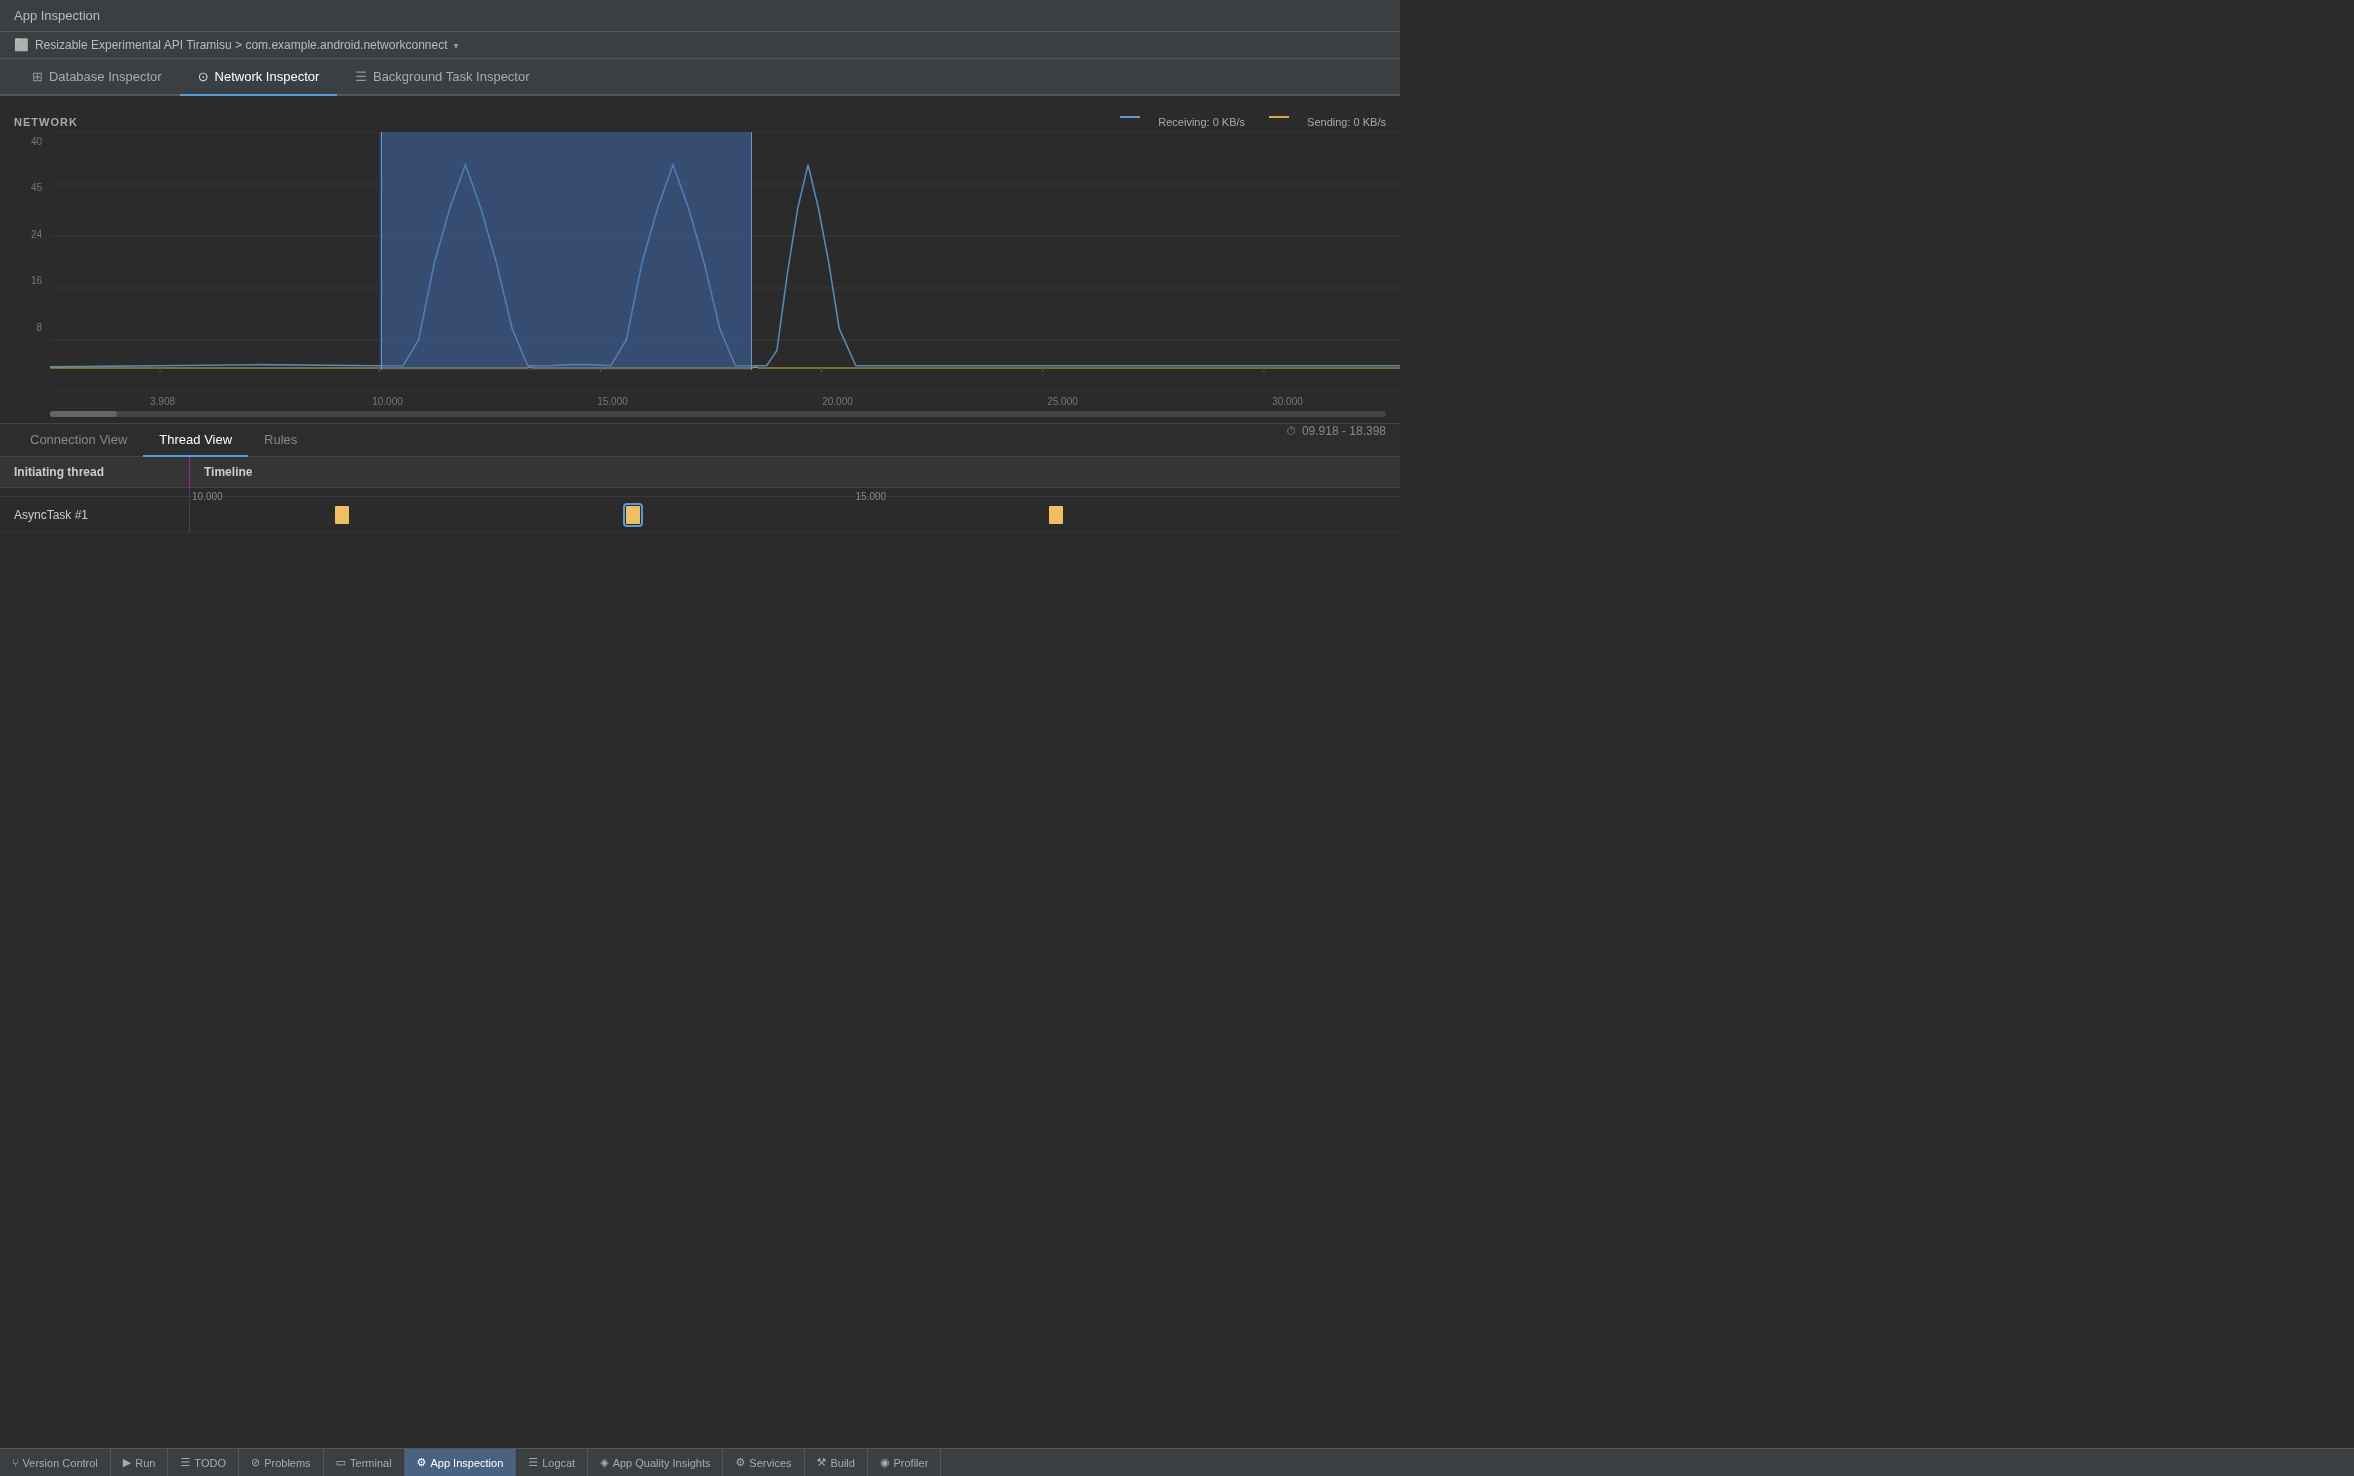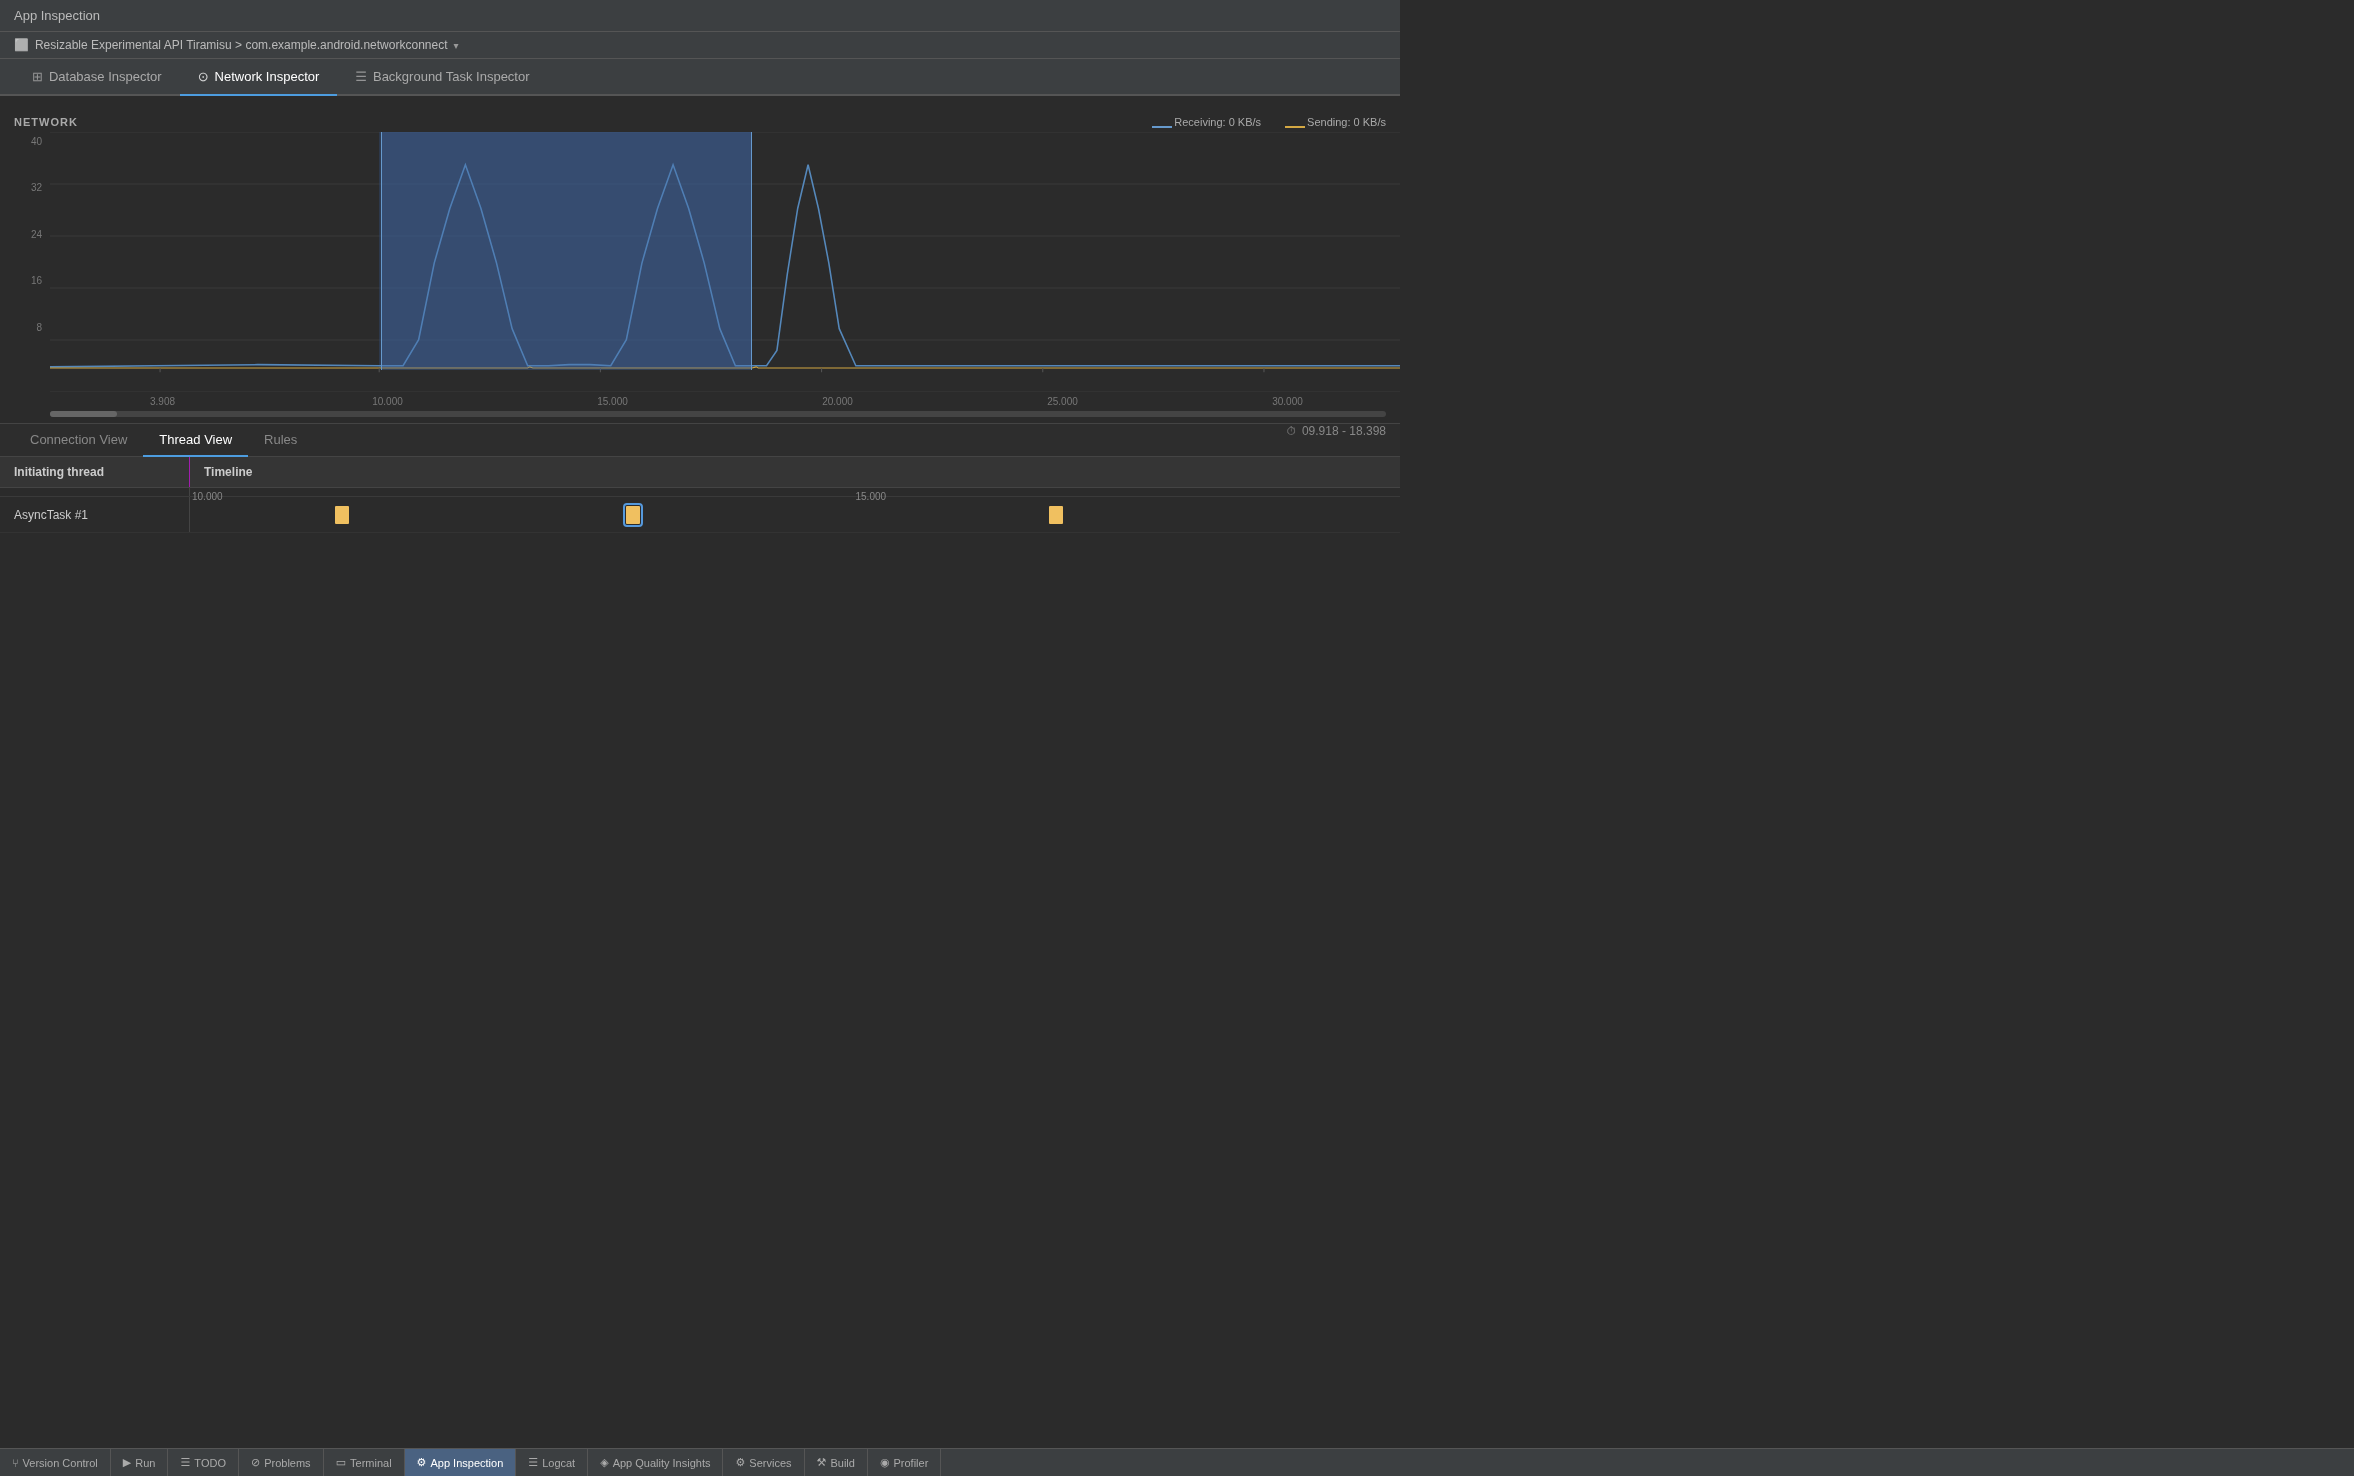--- a/index.html
+++ b/index.html
@@ -98,22 +98,22 @@
     }
 
     .legend {
       display: flex;
       gap: 24px;
       margin-left: auto;
     }
 
     .legend-item {
       display: flex;
-      align-items: flex-end;
-      gap: 2px;
+      align-items: flex-start;
+      gap: 18px;
       font-size: 11px;
       color: #aaa;
     }
 
     .legend-line {
       width: 20px;
       height: 2px;
     }
 
     .chart-container {
@@ -404,21 +404,21 @@
         <div class="legend-line" style="background:#d4a843;"></div>
         <span>Sending: 0 KB/s</span>
       </div>
     </div>
   </div>
 
   <div class="chart-container">
 
     <div class="y-axis">
       <span>40</span>
-      <span>32</span>
+      <span>45</span>
       <span>24</span>
       <span>16</span>
       <span>8</span>
       <span></span>
     </div>
 
     <div class="chart-area">
       <svg class="chart-svg" viewBox="0 0 1300 238" preserveAspectRatio="none">
 
         <rect width="1300" height="238" fill="#2b2b2b"></rect>

